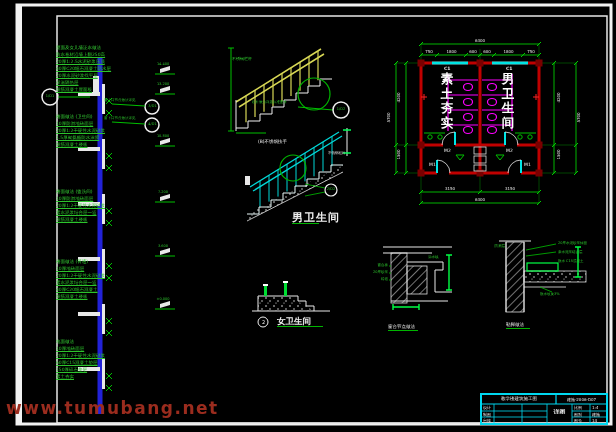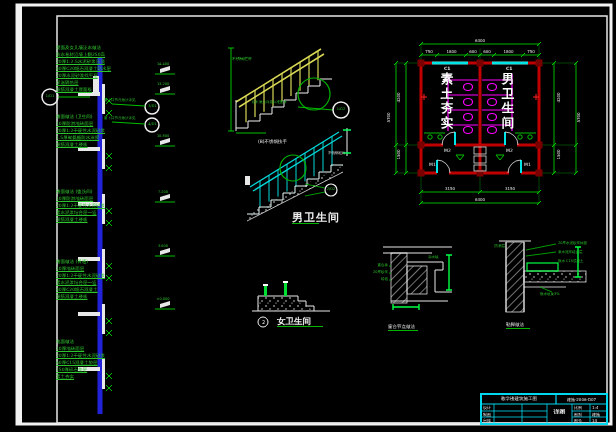--- a/index.html
+++ b/index.html
@@ -320,14 +320,15 @@
   <div class="tbt" style="left:483px;top:412px">制图</div>
   <div class="tbt" style="left:483px;top:418px">审核</div>
   <div class="tbt" style="left:574px;top:405px">比例</div>
   <div class="tbt" style="left:592px;top:405px">1:4</div>
   <div class="tbt" style="left:574px;top:412px">图别</div>
   <div class="tbt" style="left:592px;top:412px">建施</div>
   <div class="tbt" style="left:574px;top:418px">图号</div>
   <div class="tbt" style="left:592px;top:418px">14</div>
   <div class="tbt" style="left:548px;top:409px;width:23px;text-align:center;font-size:6px;font-weight:bold">详图</div>
 
+  <div class="abs" style="left:6px;top:398px;font-size:17px;font-weight:bold;color:#9b2c1e;letter-spacing:1.5px">www.tumubang.net</div>
 
 </div>
 
 </body></html>

